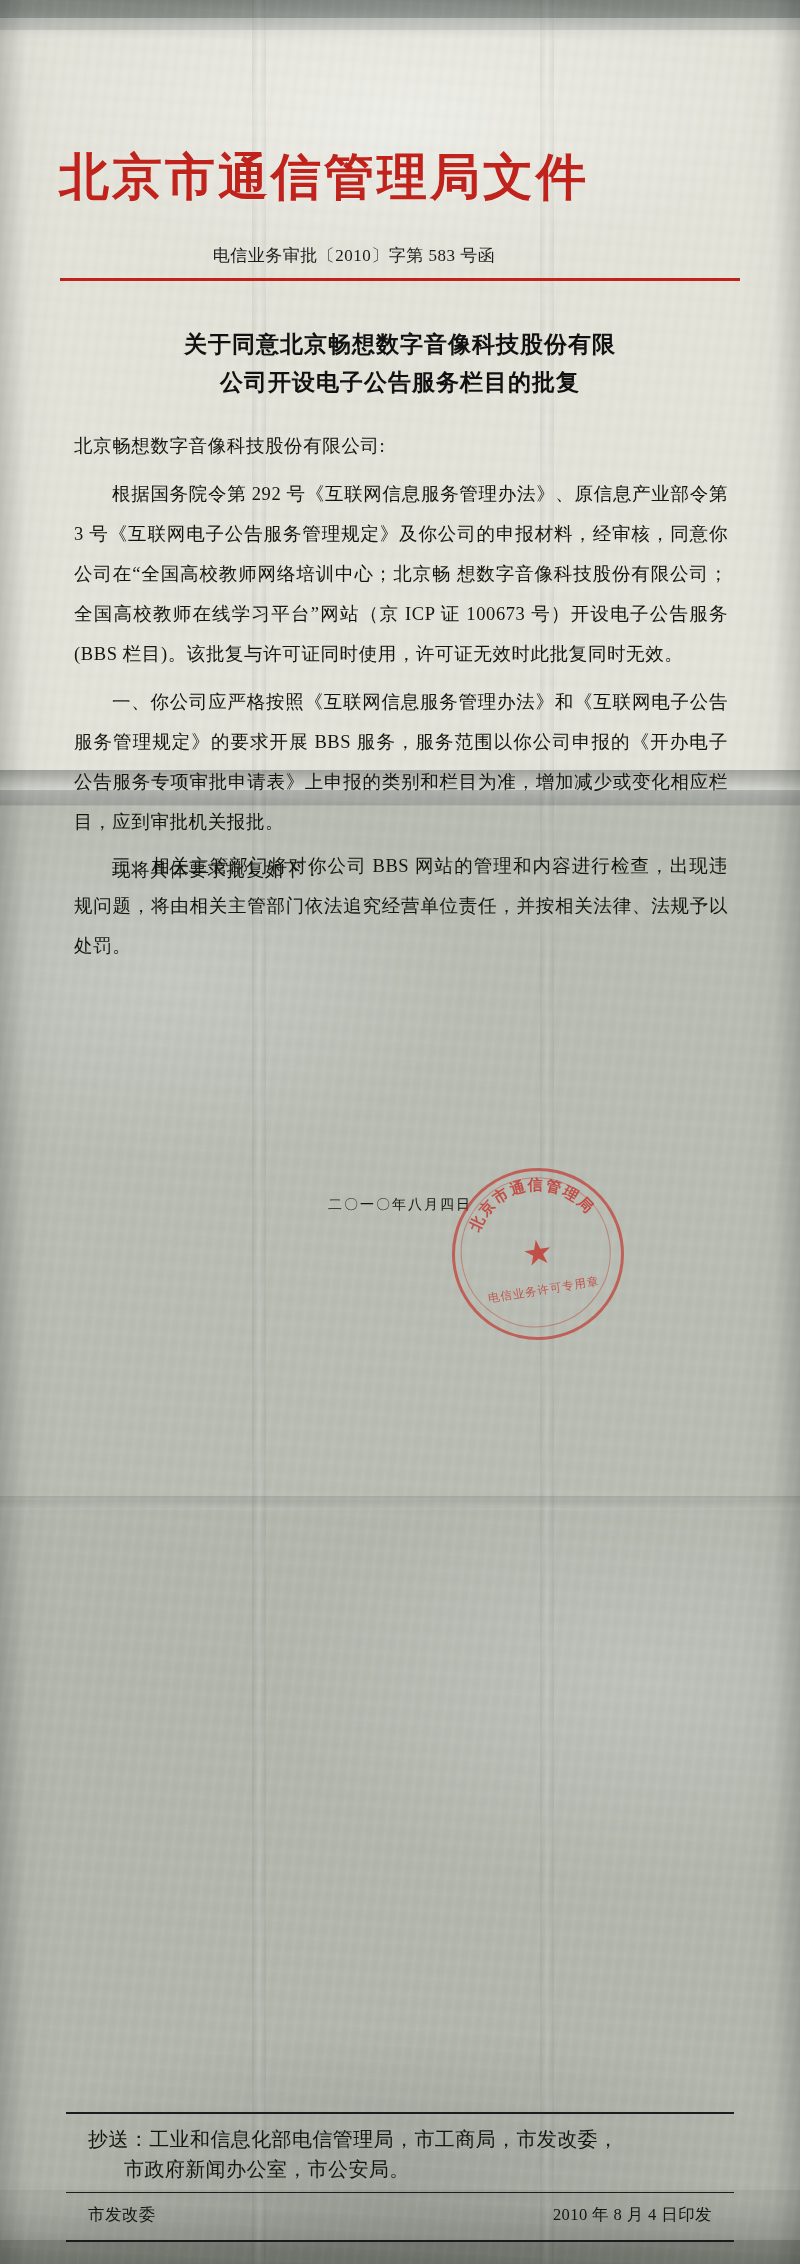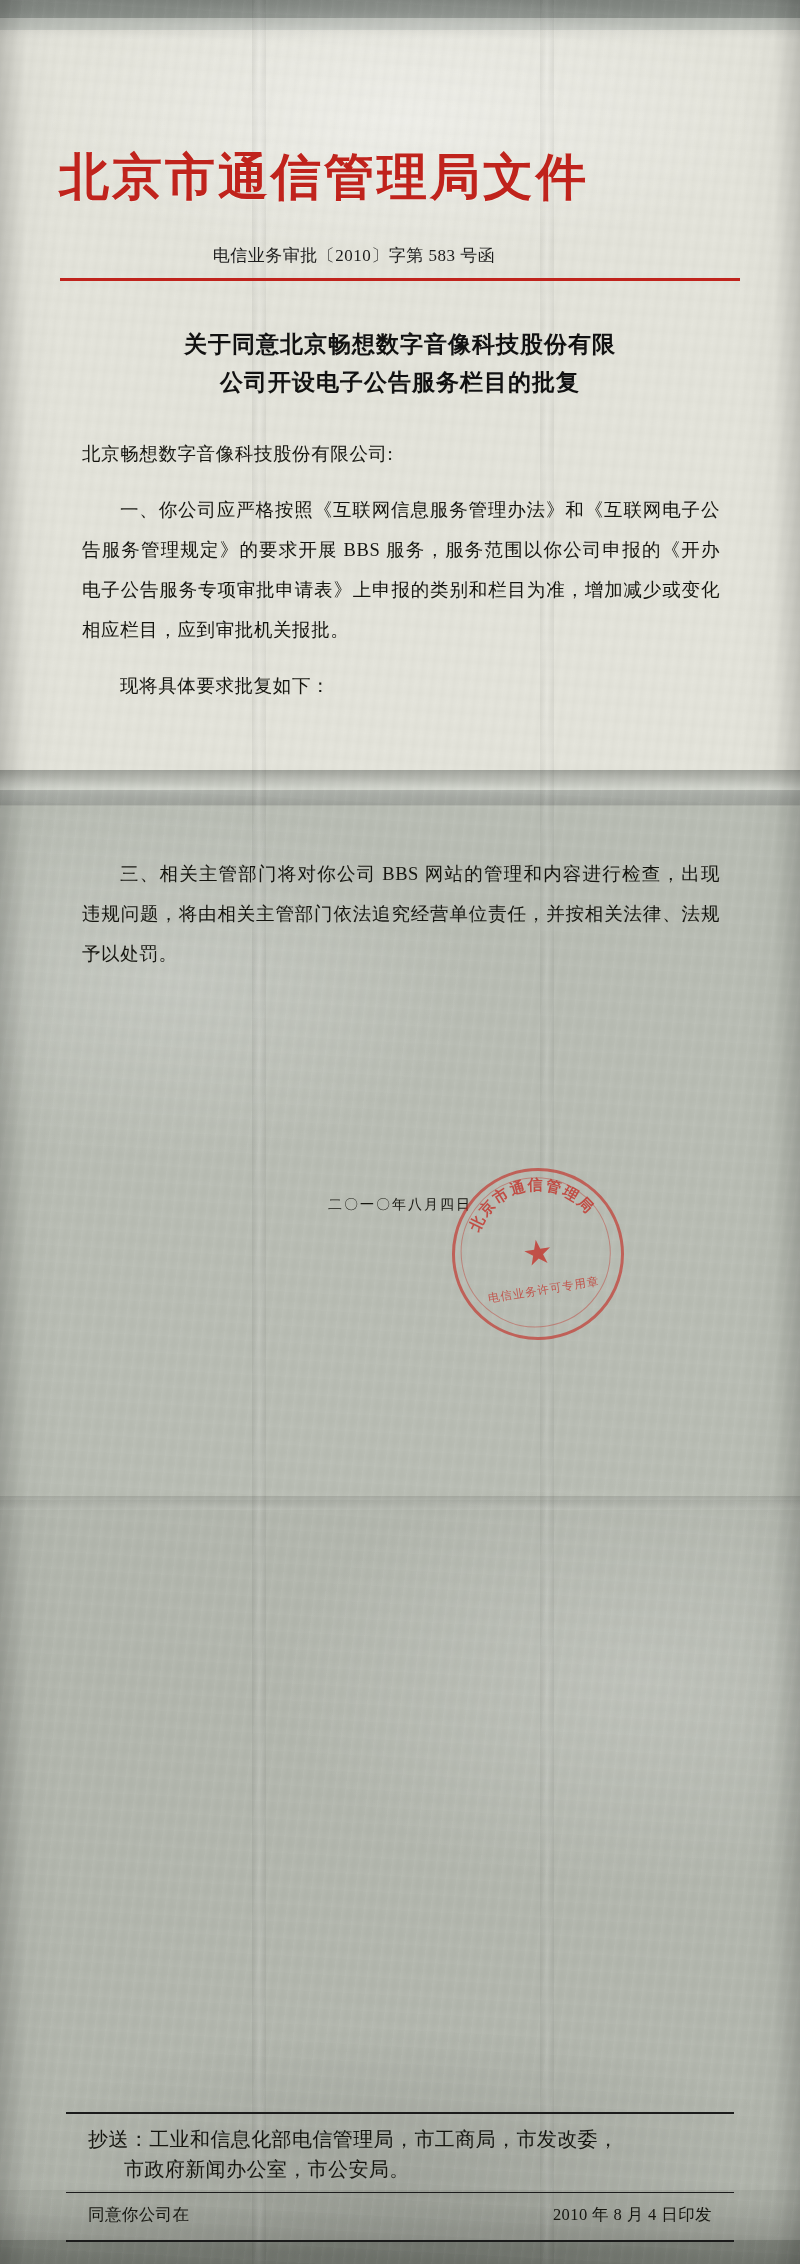--- a/index.html
+++ b/index.html
@@ -124,21 +124,21 @@
     left: 66px;
     width: 670px;
     font-size: 18.5px;
     line-height: 40px;
     color: #15150f;
     letter-spacing: 0.6px;
     text-align: justify;
   }
   .body-1 { top: 418px; }
   .body-2 { top: 838px; }
-  p.para { margin: 16px; }
+  p.para { margin: 8px; }
   p.indent { text-indent: 38px; }
 
   
   .datestamp {
     position: absolute;
     top: 1196px;
     left: 0;
     width: 800px;
     text-align: center;
     font-size: 14px;
@@ -262,20 +262,21 @@
 
     <div class="redrule"></div>
 
     <div class="title">
       <div>关于同意北京畅想数字音像科技股份有限</div>
       <div>公司开设电子公告服务栏目的批复</div>
     </div>
 
     <div class="body-col body-1">
       <p class="para">北京畅想数字音像科技股份有限公司:</p>
+      <p class="para indent">根据国务院令第 292 号《互联网信息服务管理办法》、原信息产业部令第 3 号《互联网电子公告服务管理规定》及你公司的申报材料，经审核，同意你公司在“全国高校教师网络培训中心；北京畅 想数字音像科技股份有限公司；全国高校教师在线学习平台”网站（京 ICP 证 100673 号）开设电子公告服务(BBS 栏目)。该批复与许可证同时使用，许可证无效时此批复同时无效。</p>
       <p class="para indent">一、你公司应严格按照《互联网信息服务管理办法》和《互联网电子公告服务管理规定》的要求开展 BBS 服务，服务范围以你公司申报的《开办电子公告服务专项审批申请表》上申报的类别和栏目为准，增加减少或变化相应栏目，应到审批机关报批。</p>
       <p class="para indent">现将具体要求批复如下：</p>
     </div>
 
     <div class="body-col body-2">
       <p class="para indent">三、相关主管部门将对你公司 BBS 网站的管理和内容进行检查，出现违规问题，将由相关主管部门依法追究经营单位责任，并按相关法律、法规予以处罚。</p>
     </div>
 
     <div class="datestamp">二〇一〇年八月四日</div>
 
@@ -291,19 +292,19 @@
       <div class="bottom-txt">电信业务许可专用章</div>
     </div>
 
     <div class="footer-rule-top"></div>
     <div class="cc">
       <div><span>抄送：</span><span>工业和信息化部电信管理局，市工商局，市发改委，</span></div>
       <div class="cc-line2">市政府新闻办公室，市公安局。</div>
     </div>
     <div class="footer-rule-mid"></div>
     <div class="footer-row">
-      <span>同意你公司在</span>
+      <span>市发改委</span>
       <span>2010 年 8 月 4 日印发</span>
     </div>
     <div class="footer-rule-bot"></div>
 
   </div>
 </div>
 
 </body></html>

